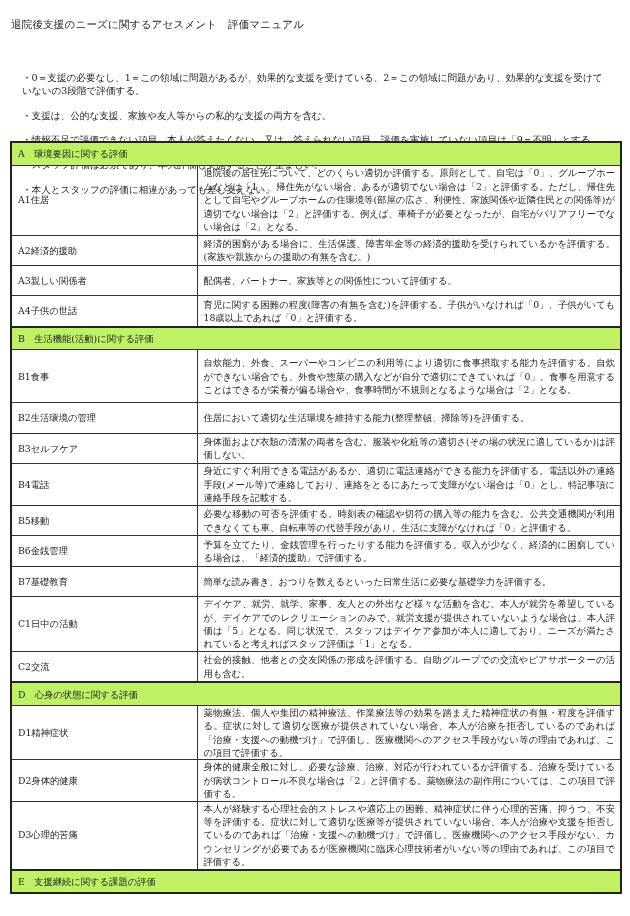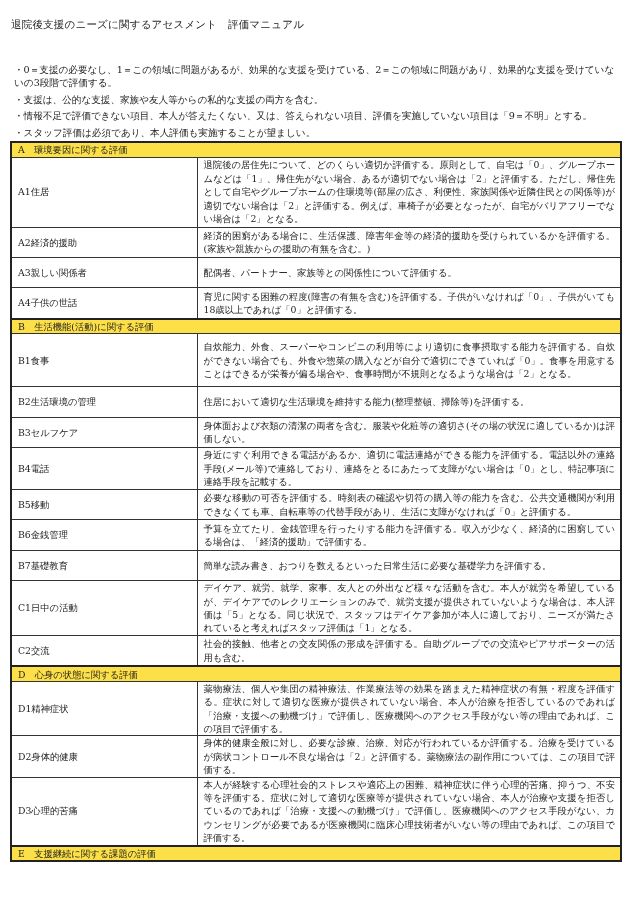--- a/index.html
+++ b/index.html
@@ -11,35 +11,35 @@
     .doc-title {
       position: absolute; left: 11px; top: 18px;
       font-size: 10.5px; line-height: 14px; letter-spacing: 0.2px;
       white-space: nowrap;
       font-family: Liberation Mono, monospace;
     }
     .notes {
       position: absolute; left: 10px; top: 60px; width: 610px;
       font-size: 9.6px; line-height: 12.8px;
     }
-    .notes div { margin: 4px; }
+    .notes div { margin: 12px; }
     table.manual {
       position: absolute; left: 10px; top: 141px;
       width: 610px; border-collapse: collapse; table-layout: fixed;
       font-size: 9.3px; line-height: 13.4px;
       border: 2px solid #222222;
     }
     table.manual col.c1 { width: 186px; }
     table.manual col.c2 { width: 424px; }
     table.manual td {
       border: 1px solid #333333; vertical-align: middle;
       padding: 8px 6px; box-sizing: border-box;
     }
     table.manual tr.section td {
-      background: #fde047; height: 15px; padding: 0 6px;
+      background: #bef264; height: 23px; padding: 0 6px;
       border-top: 2px solid #222222; border-bottom: 1px solid #333333;
       font-size: 9.3px; line-height: 13px;
     }
     table.manual td.item { font-size: 9.3px; }
     table.manual td.desc { padding: 0 5px 0 6px; text-align: justify; }
   </style>
 </head>
 <body>
 
 <div class="doc-title">退院後支援のニーズに関するアセスメント　評価マニュアル</div>

